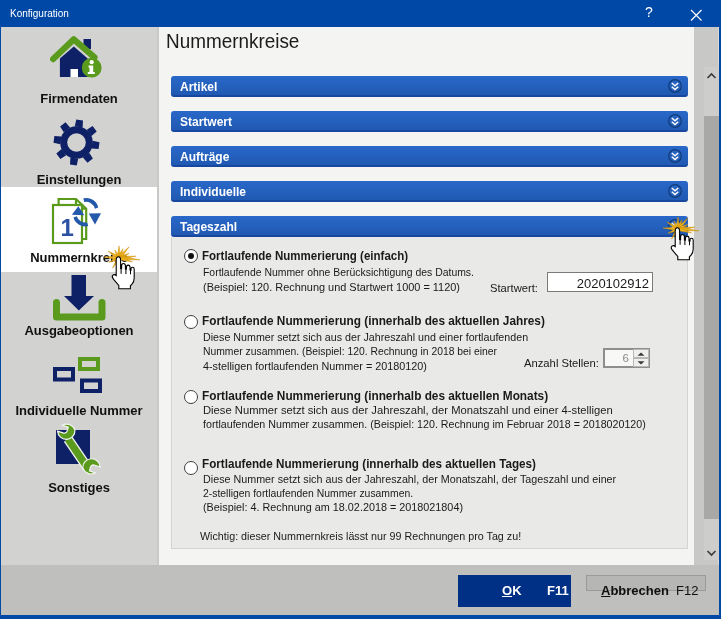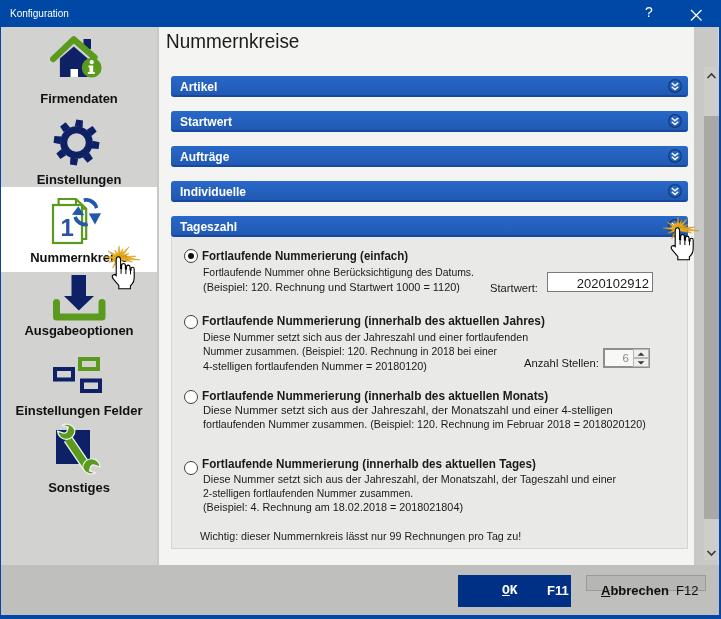--- a/index.html
+++ b/index.html
@@ -87,21 +87,21 @@
   <path d="M12 23 H42 L26.8 37.5 Z" fill="#0e2166"></path>
   <path d="M4.5 29.5 V44 H50 V29.5" fill="none" stroke="#5a9b1e" stroke-width="7" stroke-linecap="round" stroke-linejoin="round"></path>
 </svg>
 <div class="sidelabel" style="top:323px;">Ausgabeoptionen</div>
 
 <svg class="sideicon" style="left:52px;top:354px;" width="52" height="42" viewBox="0 0 52 42">
   <rect x="28" y="5" width="18" height="10" fill="none" stroke="#5a9b1e" stroke-width="4"></rect>
   <rect x="3" y="15" width="18" height="10.5" fill="none" stroke="#0e2166" stroke-width="4"></rect>
   <rect x="30" y="26.5" width="18" height="10.5" fill="none" stroke="#0e2166" stroke-width="4"></rect>
 </svg>
-<div class="sidelabel" style="top:403px;">Einstellungen Felder</div>
+<div class="sidelabel" style="top:403px;">Individuelle Nummer</div>
 
 <svg class="sideicon" style="left:48px;top:420px;" width="62" height="60" viewBox="0 0 62 60">
   <rect x="8" y="10" width="34" height="34" fill="#0e2166"></rect>
   <g stroke="#f4f4f2" stroke-width="1.2">
     <path d="M20 19 L39 47" stroke="#f4f4f2" stroke-width="10"></path>
     <path d="M20 19 L39 47" stroke="#5a9b1e" stroke-width="7.4"></path>
     <g transform="rotate(-28 17 11)">
       <path fill="#5a9b1e" d="M26.2 14.9 A 8.7 8.7 0 1 1 10.4 7.6 L 14.8 12.2 A 3 3 0 0 0 19 12 L 21.7 9.2 L 17.4 4.7 A 8.7 8.7 0 0 1 26.2 14.9 Z"></path>
     </g>
     <g transform="rotate(-28 43 48)">
@@ -183,21 +183,21 @@
 
 <div class="radio" style="left:184px;top:461px;"></div>
 <div class="txt bold" id="r4b" style="left:202px;top:457.5px;transform:scaleX(0.973);">Fortlaufende Nummerierung (innerhalb des aktuellen Tages)</div>
 <div class="txt" id="r4d1" style="left:203px;top:472.5px;transform:scaleX(0.977);">Diese Nummer setzt sich aus der Jahreszahl, der Monatszahl, der Tageszahl und einer</div>
 <div class="txt" id="r4d2" style="left:203px;top:486.5px;transform:scaleX(0.944);">2-stelligen fortlaufenden Nummer zusammen.</div>
 <div class="txt" id="r4d3" style="left:203px;top:500.5px;transform:scaleX(0.983);">(Beispiel: 4. Rechnung am 18.02.2018 = 2018021804)</div>
 
 <div class="txt" id="wi" style="left:200px;top:529.5px;transform:scaleX(0.975);">Wichtig: dieser Nummernkreis lässt nur 99 Rechnungen pro Tag zu!</div>
 
 <div class="abs" style="left:458px;top:575px;width:113px;height:32px;background:#002f86;color:#fff;font-size:13px;font-weight:bold;">
-  <span class="abs" style="left:44px;top:8px;font-family:Liberation Mono, monospace;"><span style="text-decoration:underline;">O</span>K</span>
+  <span class="abs" style="left:44px;top:8px;"><span style="text-decoration:underline;">O</span>K</span>
   <span class="abs" style="left:89px;top:8px;font-weight:bold;">F11</span>
 </div>
 <div class="abs" style="left:586px;top:575px;width:120px;height:16px;background:#b6b6b4;border:1px solid #9a9a98;color:#101010;font-size:13px;font-weight:bold;">
   <span class="abs" style="left:14px;top:7px;"><span style="text-decoration:underline;">A</span>bbrechen</span>
   <span class="abs" style="left:89px;top:7px;font-weight:normal;">F12</span>
 </div>
 
 <svg class="abs" style="left:95px;top:238px;" width="48" height="54" viewBox="0 0 48 54">
   <g fill="#eeb41c" stroke="#cd8d0a" stroke-width="0.5">
       <polygon points="22.3,20.0 24.0,8.0 25.7,20.0"></polygon>

